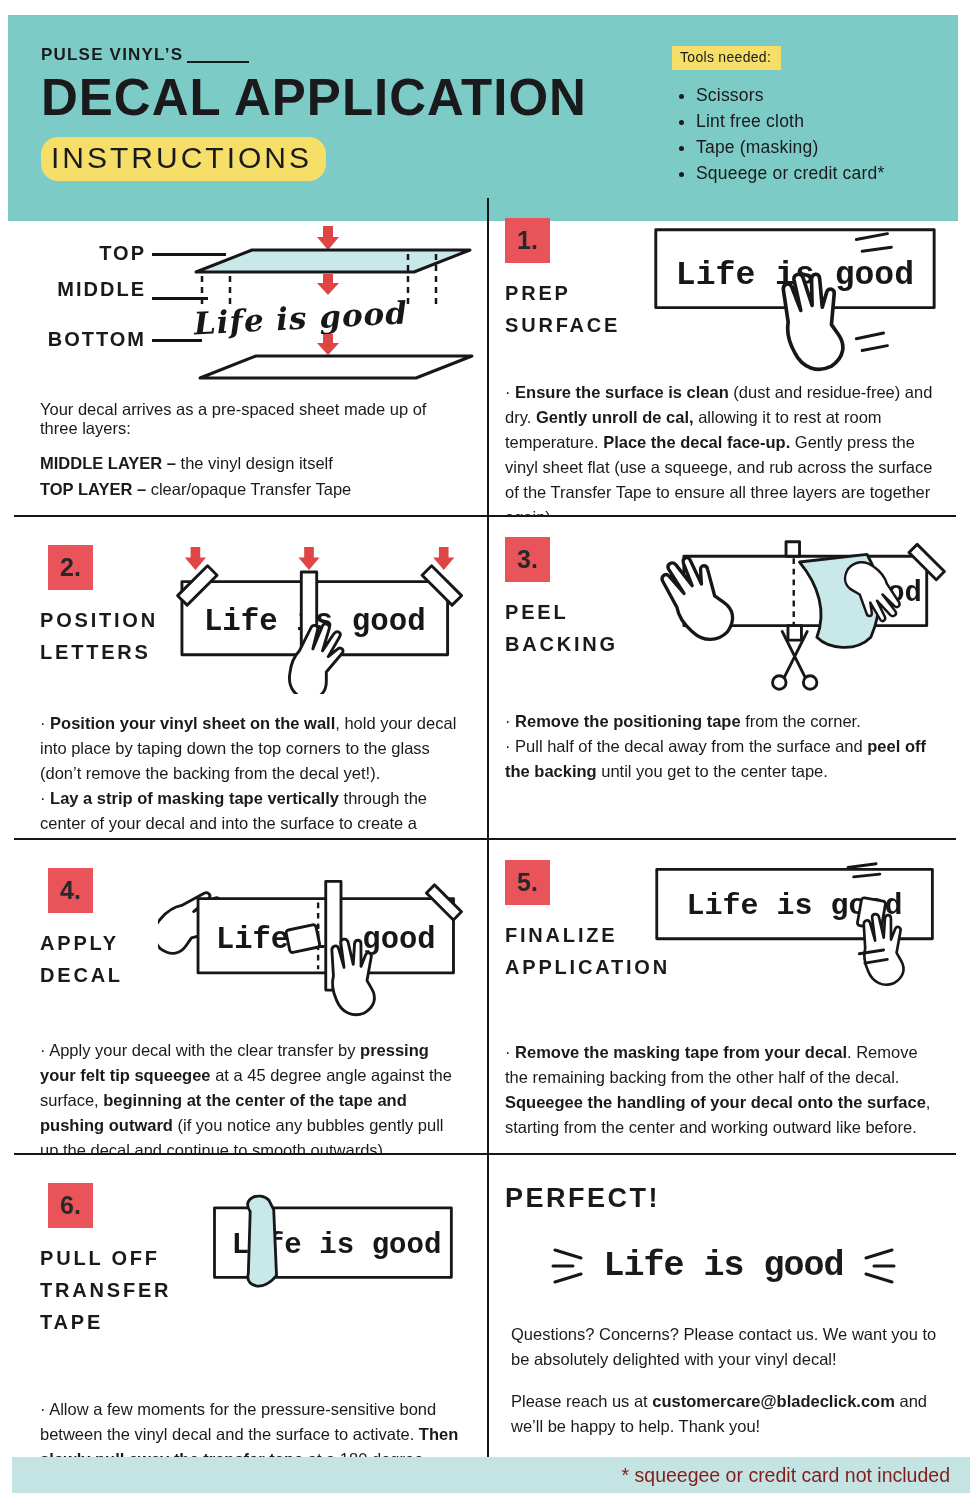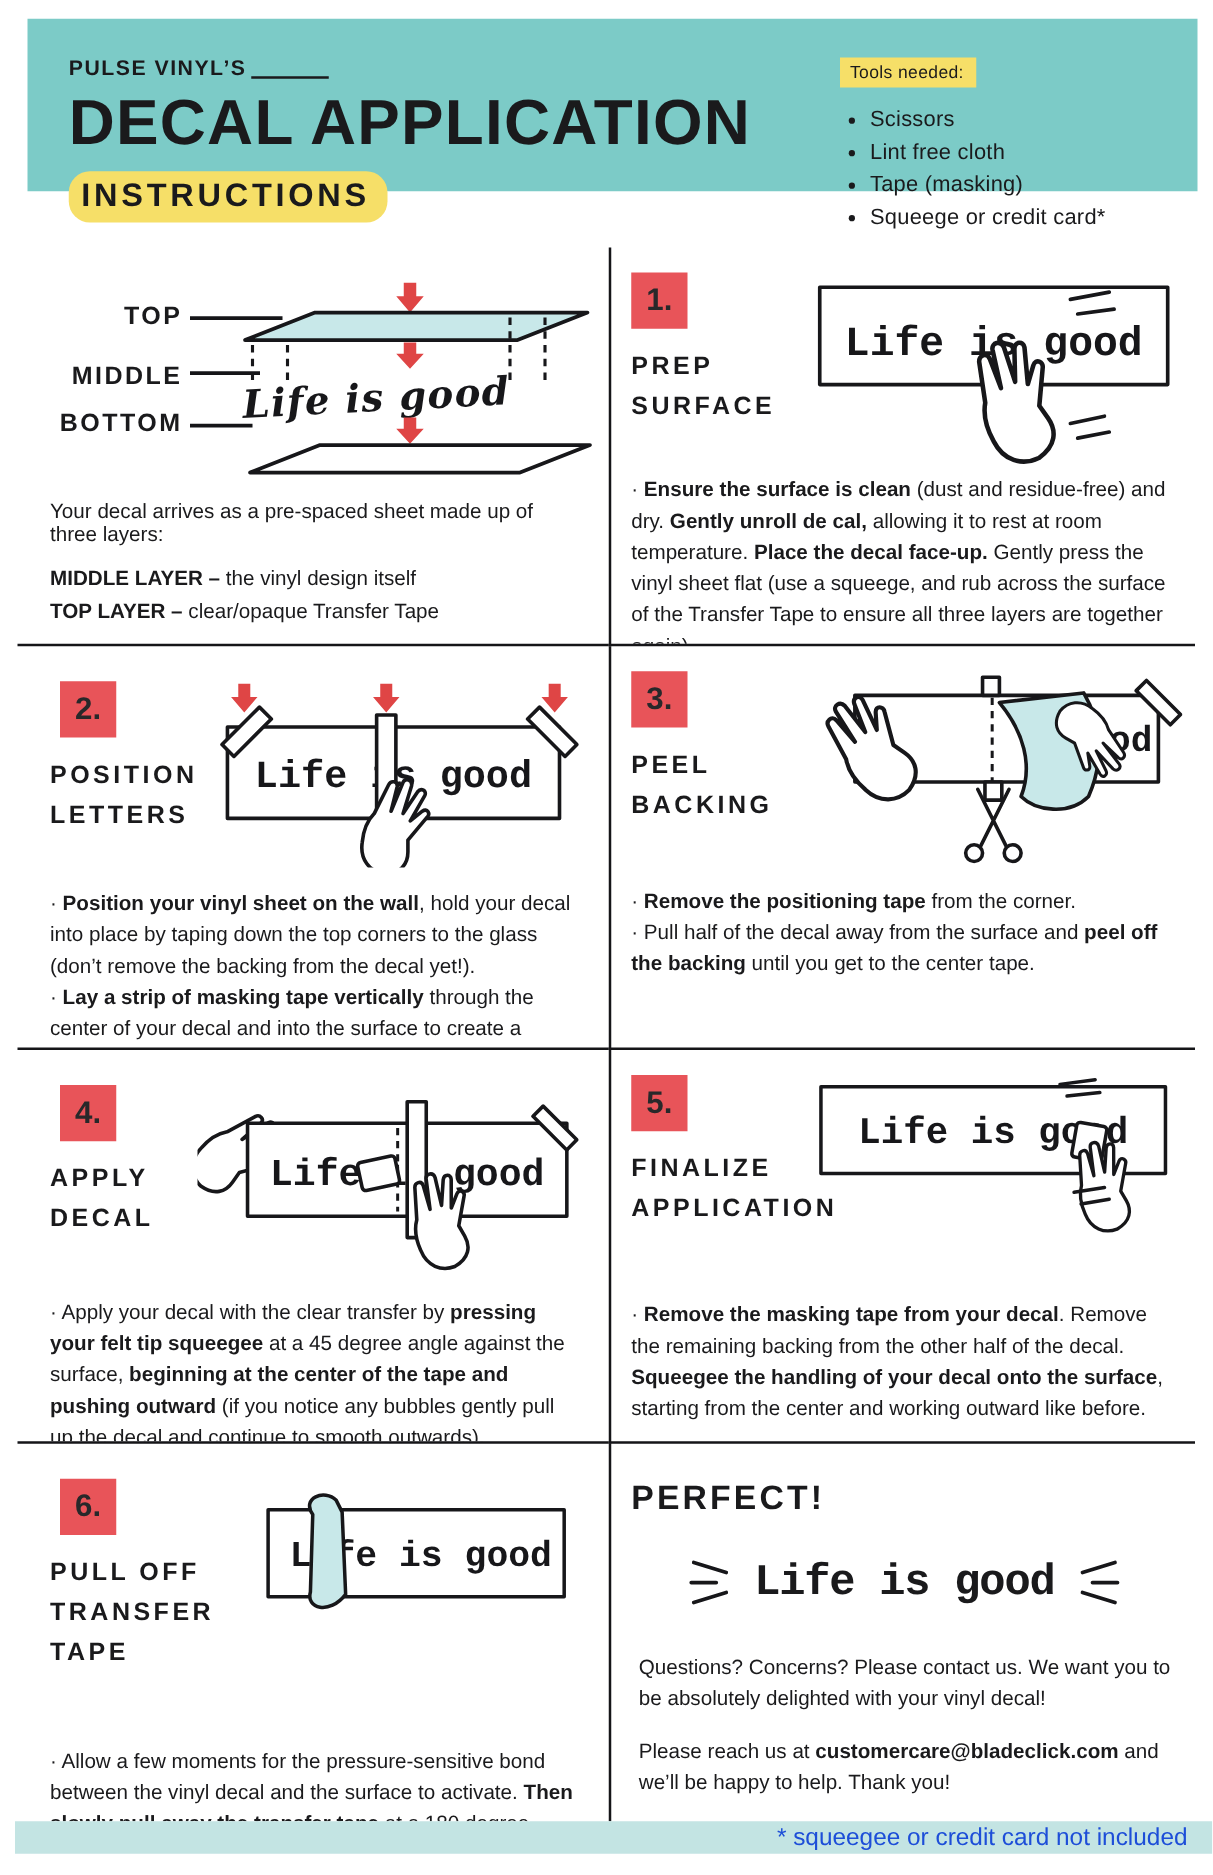--- a/index.html
+++ b/index.html
@@ -5,30 +5,30 @@
   :root{
     --header_teal:#7ccbc7; --footer_teal:#c3e4e3; --highlight_yellow:#f6df68;
     --badge_red:#e85459; --arrow_red:#df4545; --decal_teal:#c8e8e9; --ink:#1a1a1c;
   }
   *{box-sizing:border-box;}
   html,body{margin:0;padding:0;background:#fff;}
   .page{position:relative;width:970px;height:1500px;background:#fff;overflow:hidden;
         font-family:"Liberation Sans",sans-serif;color:var(--ink);}
 
   
-  .header{position:absolute;left:22px;right:12px;top:15px;height:138px;
+  .header{position:absolute;left:8px;right:12px;top:15px;height:206px;
           background:var(--header_teal);display:flex;justify-content:space-between;
           padding:30px 36px 0 33px;}
   .brand-row{display:flex;align-items:flex-end;gap:4px;}
   .brand{font-size:17px;font-weight:700;letter-spacing:1.2px;}
   .brand-line{width:62px;height:2px;background:var(--ink);margin-bottom:2px;}
   .title{margin:6px 0 0;font-size:51px;font-weight:800;letter-spacing:1px;line-height:1.04;}
   .subtitle-wrap{margin-top:13px;}
   .subtitle{display:inline-block;background:var(--highlight_yellow);padding:4px 14px 6px 10px;
-            font-size:26px;letter-spacing:3px;font-weight:700;border-radius:17px;}
+            font-size:30px;letter-spacing:3px;font-weight:400;border-radius:17px;}
   .tools{width:250px;padding-top:1px;}
   .tools-label{display:inline-block;background:var(--highlight_yellow);padding:3px 10px 5px 8px;
                font-size:14px;letter-spacing:.3px;}
   .tools-list{margin:12px 0 0;padding-left:24px;font-size:17.5px;line-height:26px;letter-spacing:.2px;}
 
   
   .grid{position:absolute;left:14px;top:198px;width:942px;display:grid;
         grid-template-columns:473px 469px;grid-template-rows:319px 323px 315px 302px;}
   .grid>section{overflow:hidden;}
   .grid>section:nth-child(even){border-left:2px solid #151518;}
@@ -53,40 +53,40 @@
   .s3 .step-head{height:164px;} .s3 .illo{width:318px;top:0;right:-4px;}
   .s4 .step-head{height:162px;} .s4 .illo{width:305px;top:2px;right:0;}
   .s5 .step-head{height:172px;} .s5 .illo{width:300px;top:0;right:4px;}
   .s6 .step-head{height:206px;} .s6 .illo{width:282px;top:6px;right:6px;}
 
   
   .diagram{position:relative;height:162px;}
   .diagram svg{position:absolute;left:128px;top:4px;}
   .layer-label{position:absolute;width:106px;text-align:right;font-size:20px;font-weight:700;
                letter-spacing:2px;}
-  .lbl-top{top:20px;} .lbl-middle{top:68px;} .lbl-bottom{top:106px;}
+  .lbl-top{top:20px;} .lbl-middle{top:56px;} .lbl-bottom{top:106px;}
   .lead-line{position:absolute;height:2.5px;background:#151518;}
   .line-top{left:112px;top:31px;width:74px;}
   .line-middle{left:112px;top:75px;width:56px;}
   .line-bottom{left:112px;top:117px;width:50px;}
   .intro-par{margin:16px 0 12px;font-size:16.5px;line-height:19px;}
   .intro-layers{font-size:16.5px;line-height:26px;}
 
   
   .perfect-title{margin:12px 0 0;font-size:27px;font-weight:800;letter-spacing:2.5px;}
   .perfect-decal{display:flex;align-items:center;justify-content:center;gap:18px;margin:30px 0 34px;}
   .perfect-decal-text{font-family:"Liberation Mono",monospace;font-weight:700;font-size:35px;
                       letter-spacing:-1px;white-space:nowrap;}
   .perfect-paras{font-size:16.5px;line-height:25px;padding:0 4px 0 6px;}
   .perfect-paras .rich-par{margin:12px 0 17px;}
 
   
-  .footer{position:absolute;left:12px;right:0;top:1457px;height:26px;background:var(--footer_teal);
+  .footer{position:absolute;left:12px;right:0;top:1457px;height:36px;background:var(--footer_teal);
           display:flex;align-items:center;justify-content:flex-end;padding-right:20px;
-          font-size:19.5px;color:#1d4ed8;}
+          font-size:19.5px;color:#7f1d1d;}
 
   
   .sketch{fill:#fff;stroke:#17171a;stroke-width:3;stroke-linejoin:round;stroke-linecap:round;}
   .ln{stroke:#17171a;stroke-width:3;fill:none;stroke-linecap:round;}
   .dash{stroke:#17171a;stroke-width:2.5;fill:none;stroke-dasharray:6 5;}
   .arrow{fill:var(--arrow_red);}
   .tealfill{fill:var(--decal_teal);stroke:#17171a;stroke-width:3;stroke-linejoin:round;}
   .decal-text{font-family:"Liberation Mono",monospace;font-weight:700;fill:#17171a;}
   .script-text{font-family:"DejaVu Serif",serif;font-style:italic;font-weight:600;fill:#17171a;
                letter-spacing:1px;}

